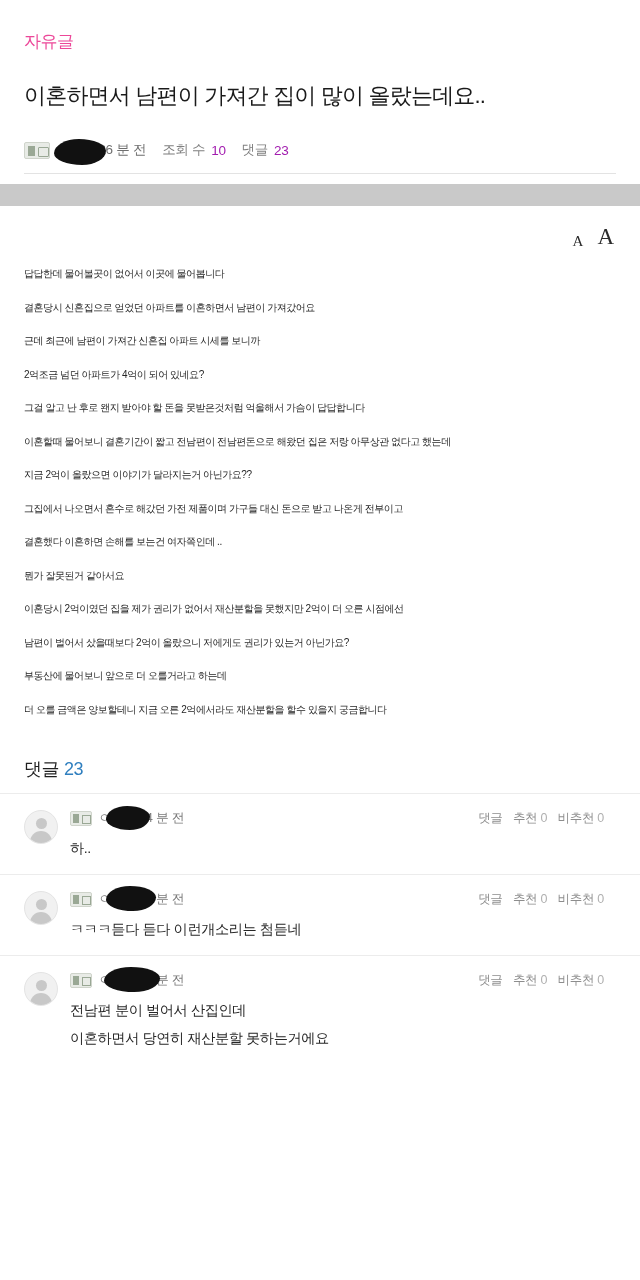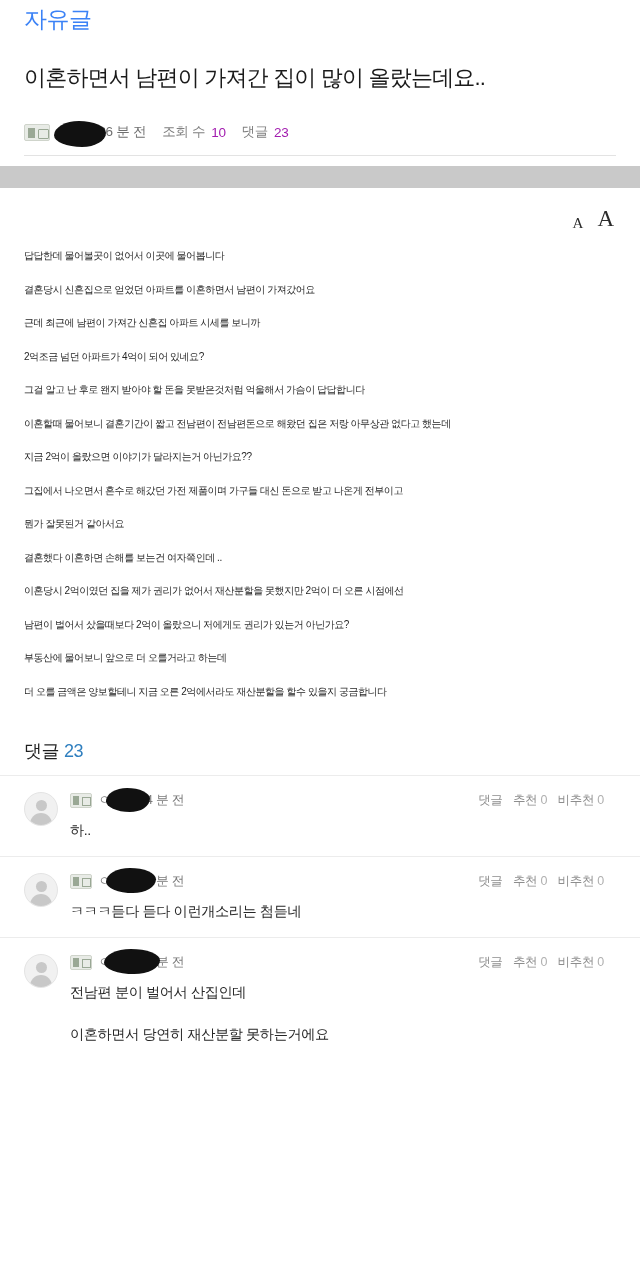--- a/index.html
+++ b/index.html
@@ -12,23 +12,23 @@
   #page {
     position: relative;
     width: 640px;
     height: 1280px;
     background: #ffffff;
     overflow: hidden;
   }
 
   
   .board-label {
-    padding: 4px 24px 0 24px;
-    font-size: 23px;
-    color: #3b82f6;
+    padding: 30px 24px 0 24px;
+    font-size: 17px;
+    color: #ec4899;
     letter-spacing: -0.5px;
   }
   .post-title {
     padding: 14px 6px 0 24px;
     font-size: 22px;
     color: #1a1a1a;
     letter-spacing: -0.8px;
     font-weight: 400;
     line-height: 1.3;
   }
@@ -199,21 +199,21 @@
     white-space: nowrap;
   }
   .c-actions .zero { color: #b0b0b0; }
   .c-text {
     margin-top: 10px;
     font-size: 14.2px;
     color: #262626;
     line-height: 1.6;
     letter-spacing: -0.4px;
   }
-  .c-text div { margin-bottom: 20px; }
+  .c-text div { margin-bottom: 6px; }
   .c-text div:last-child { margin-bottom: 0; }
 </style>
 </head>
 <body>
 
 <div id="page">
 
   <div class="board-label">자유글</div>
 
   <h1 class="post-title">이혼하면서 남편이 가져간 집이 많이 올랐는데요..</h1>
@@ -242,22 +242,22 @@
 
   <div class="post-body">
     <p>답답한데 물어볼곳이 없어서 이곳에 물어봅니다</p>
     <p>결혼당시 신혼집으로 얻었던 아파트를 이혼하면서 남편이 가져갔어요</p>
     <p>근데 최근에 남편이 가져간 신혼집 아파트 시세를 보니까</p>
     <p>2억조금 넘던 아파트가 4억이 되어 있네요?</p>
     <p>그걸 알고 난 후로 왠지 받아야 할 돈을 못받은것처럼  억울해서 가슴이 답답합니다</p>
     <p>이혼할때  물어보니 결혼기간이 짧고 전남편이 전남편돈으로 해왔던 집은 저랑 아무상관 없다고 했는데</p>
     <p>지금 2억이 올랐으면 이야기가 달라지는거 아닌가요??</p>
     <p>그집에서 나오면서 혼수로 해갔던 가전 제품이며 가구들 대신 돈으로 받고 나온게 전부이고</p>
+    <p>결혼했다 이혼하면 손해를 보는건 여자쪽인데 ..</p>
     <p>뭔가 잘못된거 같아서요</p>
-    <p>결혼했다 이혼하면 손해를 보는건 여자쪽인데 ..</p>
     <p>이혼당시 2억이였던 집을 제가 권리가 없어서 재산분할을 못했지만 2억이 더 오른 시점에선</p>
     <p>남편이 벌어서 샀을때보다 2억이 올랐으니 저에게도 권리가 있는거 아닌가요?</p>
     <p>부동산에 물어보니 앞으로 더 오를거라고 하는데</p>
     <p>더 오를 금액은 양보할테니 지금 오른 2억에서라도 재산분할을 할수 있을지 궁금합니다</p>
   </div>
 
   <div class="comments-head">
     <span>댓글</span><span class="count">23</span>
   </div>
 

